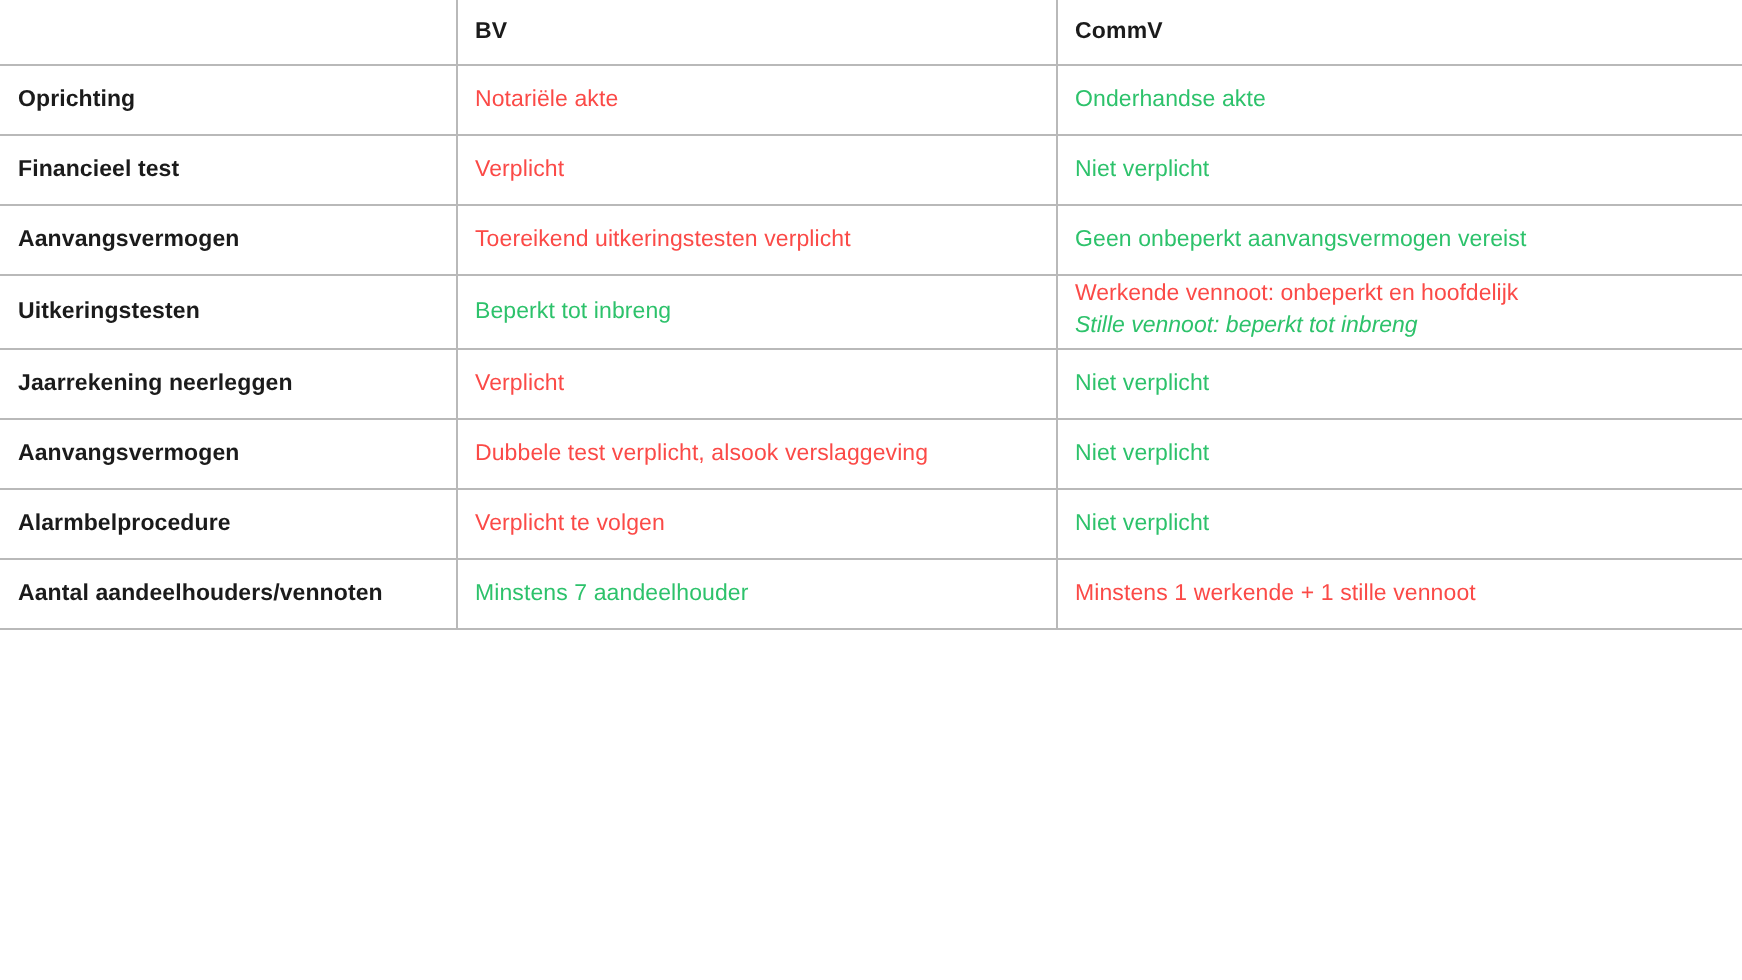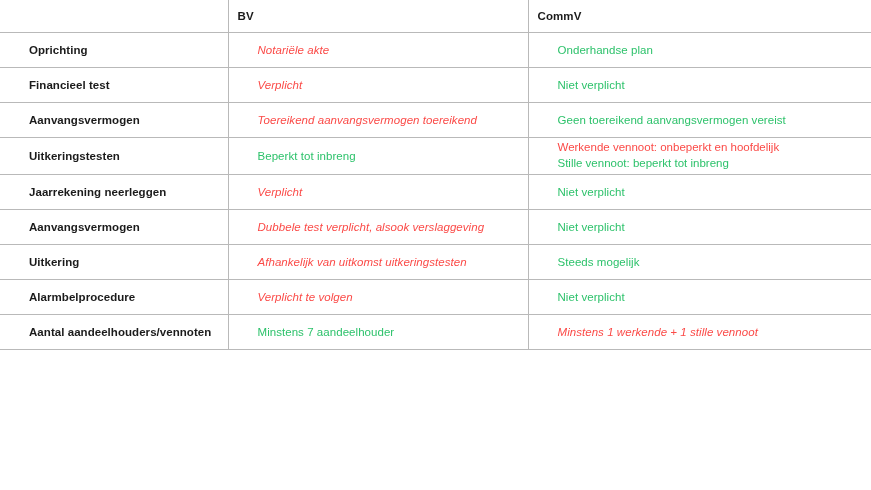--- a/index.html
+++ b/index.html
@@ -74,54 +74,53 @@
     text-align: left;
     display: block;
   }
 
   .head-spacer { display: block; height: 1px; }
 
   .body-row .cell-inner {
     height: 34px;
     display: flex;
     align-items: center;
-    margin-left: 20px;
   }
 
   .body-row.tall .cell-inner {
     height: 36px;
     align-items: center;
   }
 
   .feature-label {
     font-size: 11.5px;
     font-weight: bold;
     color: #1b1b1b;
     letter-spacing: 0.05px;
   }
 
   .value {
     font-size: 11.5px;
     font-weight: normal;
     letter-spacing: 0.05px;
   }
 
-  .value.neg { color: #fb4a47; font-style: italic; }
+  .value.neg { color: #fb4a47; }
   .value.pos { color: #2dc26b; }
 
   .value-lines {
     display: flex;
     flex-direction: column;
     justify-content: flex-end;
     line-height: 1.38;
   }
 
   .value-line { display: block; font-size: 11.5px; }
   .value-line.neg { color: #fb4a47; }
-  .value-line.pos { color: #2dc26b; }
+  .value-line.pos { color: #2dc26b; font-style: italic; }
 
   .below-blank {
     width: 871px;
     height: 118px;
     background: #ffffff;
   }
 </style>
 </head>
 <body>
 
@@ -163,21 +162,21 @@
               <span class="feature-label">Oprichting</span>
             </div>
         </td>
         <td>
           <div class="cell-inner">
               <span class="value neg">Notariële akte</span>
             </div>
         </td>
         <td>
           <div class="cell-inner">
-              <span class="value pos">Onderhandse plan</span>
+              <span class="value pos">Onderhandse akte</span>
             </div>
         </td>
       </tr>
 
       <tr class="body-row">
         <td>
           <div class="cell-inner">
               <span class="feature-label">Financieel test</span>
             </div>
         </td>
@@ -194,26 +193,26 @@
       </tr>
 
       <tr class="body-row">
         <td>
           <div class="cell-inner">
               <span class="feature-label">Aanvangsvermogen</span>
             </div>
         </td>
         <td>
           <div class="cell-inner">
-              <span class="value neg">Toereikend aanvangsvermogen toereikend</span>
-            </div>
-        </td>
-        <td>
-          <div class="cell-inner">
-              <span class="value pos">Geen toereikend aanvangsvermogen vereist</span>
+              <span class="value neg">Toereikend uitkeringstesten verplicht</span>
+            </div>
+        </td>
+        <td>
+          <div class="cell-inner">
+              <span class="value pos">Geen onbeperkt aanvangsvermogen vereist</span>
             </div>
         </td>
       </tr>
 
       <tr class="body-row tall">
         <td>
           <div class="cell-inner">
               <span class="feature-label">Uitkeringstesten</span>
             </div>
         </td>
@@ -261,37 +260,20 @@
               <span class="value neg">Dubbele test verplicht, alsook verslaggeving</span>
             </div>
         </td>
         <td>
           <div class="cell-inner">
               <span class="value pos">Niet verplicht</span>
             </div>
         </td>
       </tr>
 
-      <tr class="body-row">
-        <td>
-          <div class="cell-inner">
-              <span class="feature-label">Uitkering</span>
-            </div>
-        </td>
-        <td>
-          <div class="cell-inner">
-              <span class="value neg">Afhankelijk van uitkomst uitkeringstesten</span>
-            </div>
-        </td>
-        <td>
-          <div class="cell-inner">
-              <span class="value pos">Steeds mogelijk</span>
-            </div>
-        </td>
-      </tr>
 
       <tr class="body-row">
         <td>
           <div class="cell-inner">
               <span class="feature-label">Alarmbelprocedure</span>
             </div>
         </td>
         <td>
           <div class="cell-inner">
               <span class="value neg">Verplicht te volgen</span>

